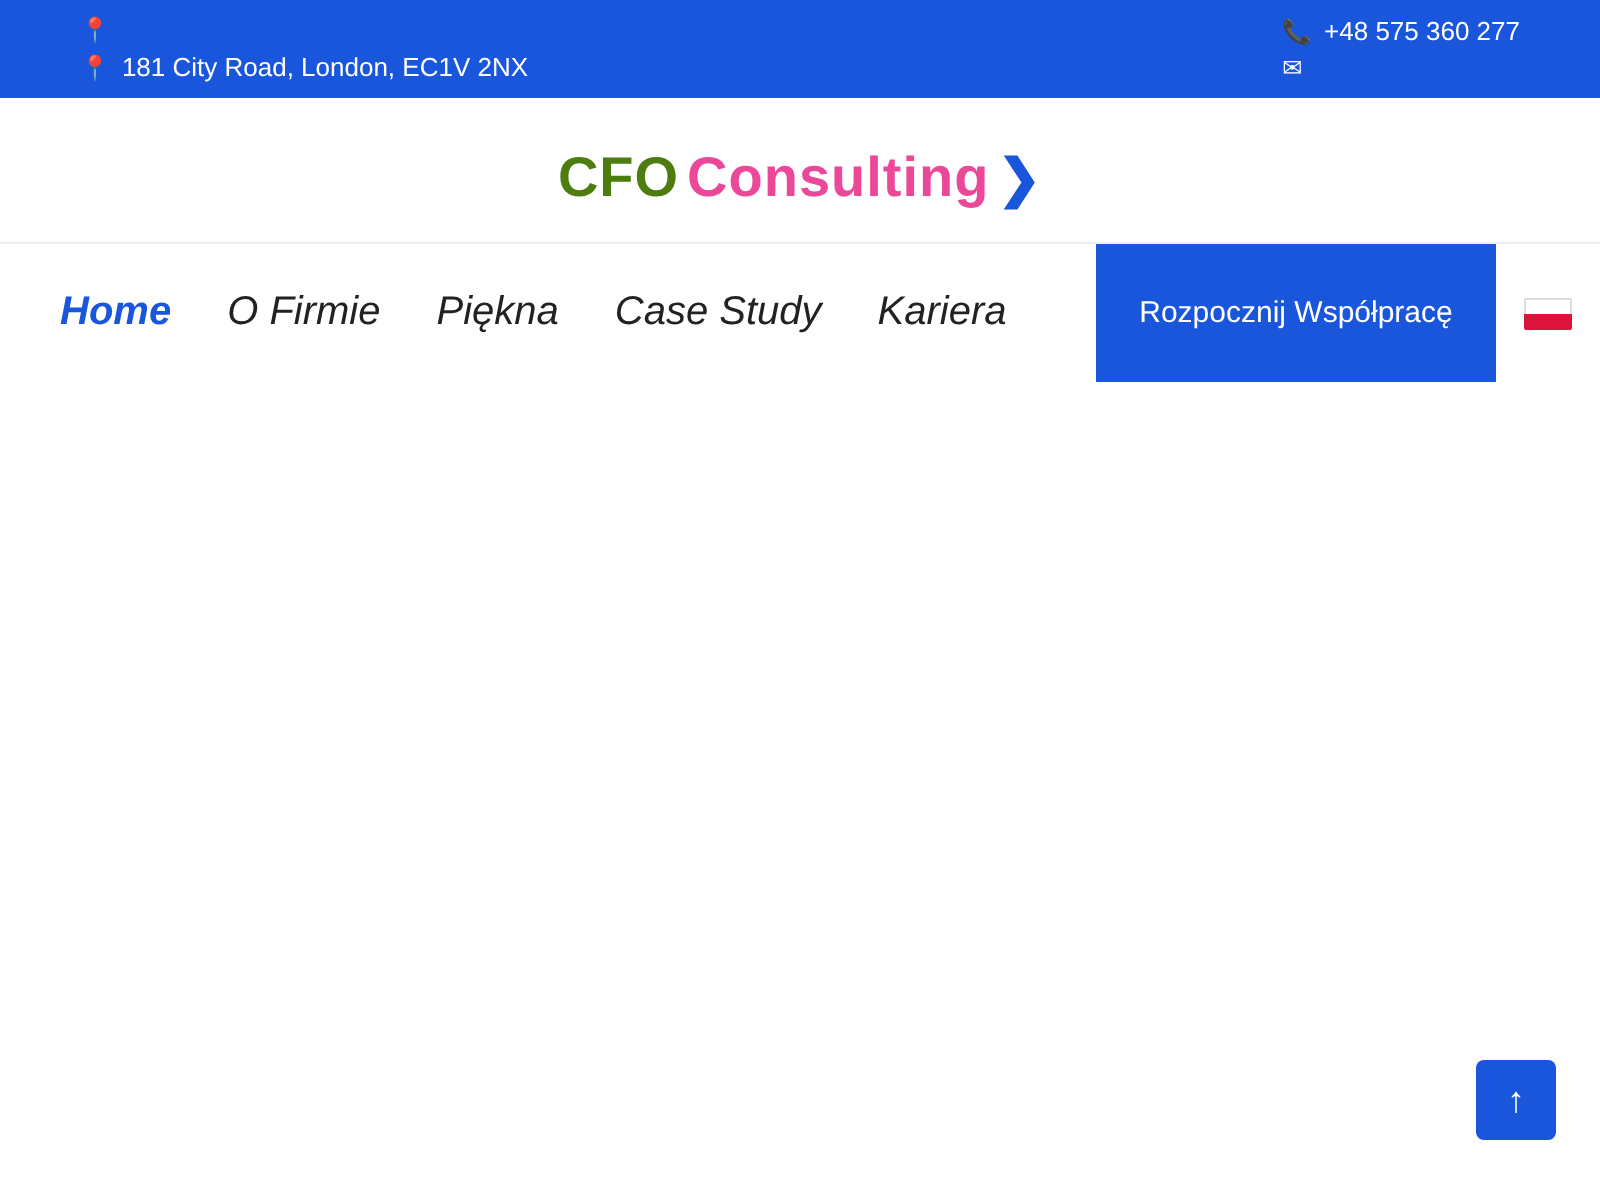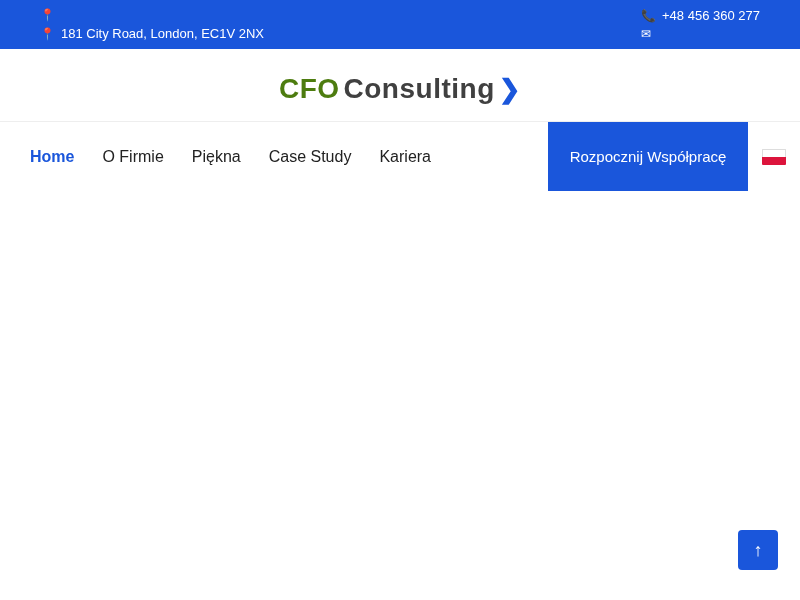--- a/index.html
+++ b/index.html
@@ -53,21 +53,21 @@
       display: flex;
       align-items: center;
       font-size: 28px;
       font-weight: bold;
       letter-spacing: 0.5px;
     }
     .logo-cfo {
       color: #4d7c0f;
     }
     .logo-consulting {
-      color: #404040;
+      color: #ec4899;
       margin-left: 4px;
     }
     .logo-chevron {
       color: #1a56db;
       font-size: 26px;
       margin-left: 4px;
       font-weight: bold;
     }
 
     
@@ -79,25 +79,26 @@
       min-height: 70px;
     }
     .nav-links {
       display: flex;
       align-items: center;
       padding: 0 30px;
       gap: 28px;
       flex: 1;
     }
     .nav-link {
-      font-size: 16px;
+      font-size: 20px;
       color: #222;
       text-decoration: none;
       padding: 4px 0;
       cursor: pointer;
+      font-style: italic;
     }
     .nav-link.active {
       color: #1a56db;
       font-weight: 600;
     }
 
     
     .cta-area {
       background: #1a56db;
       display: flex;
@@ -179,21 +180,21 @@
       <span class="icon">📍</span>
     </div>
     <div class="top-bar-item">
       <span class="icon">📍</span>
       <span>181 City Road, London, EC1V 2NX</span>
     </div>
   </div>
   <div class="top-bar-right">
     <div class="top-bar-item">
       <span class="icon">📞</span>
-      <span>+48 456 360 277</span>
+      <span>+48 575 360 277</span>
     </div>
     <div class="top-bar-item">
       <span class="icon">✉</span>
     </div>
   </div>
 </div>
 
 <div class="header">
   <div class="logo">
     <span class="logo-cfo">CFO</span>

